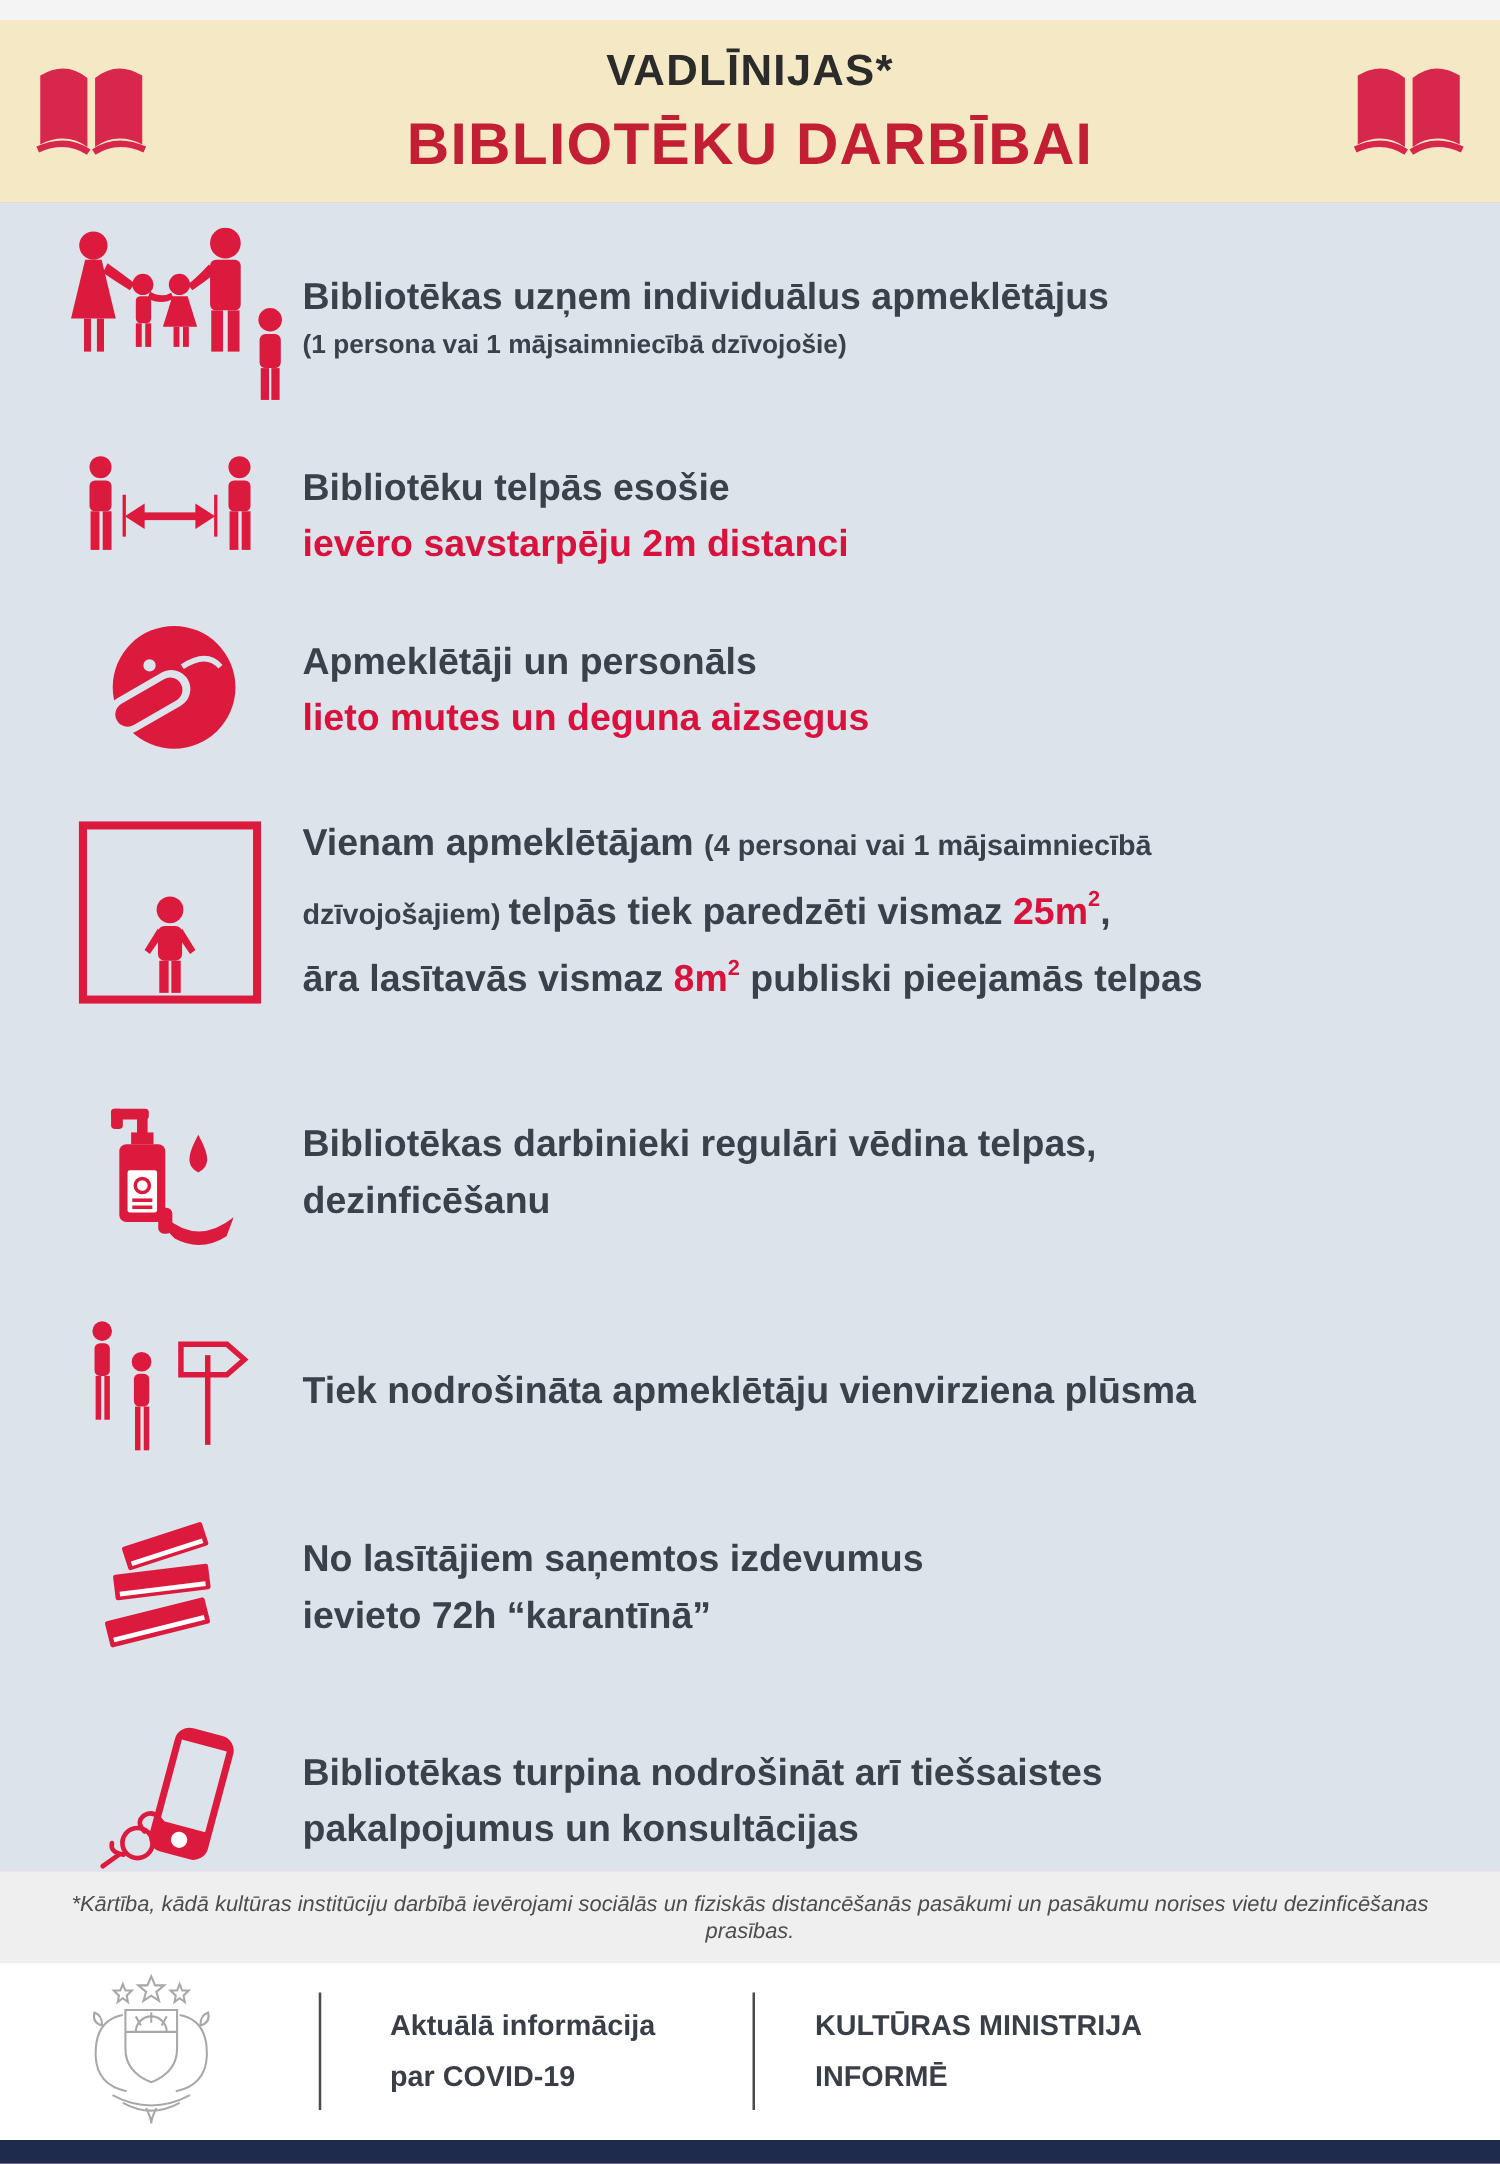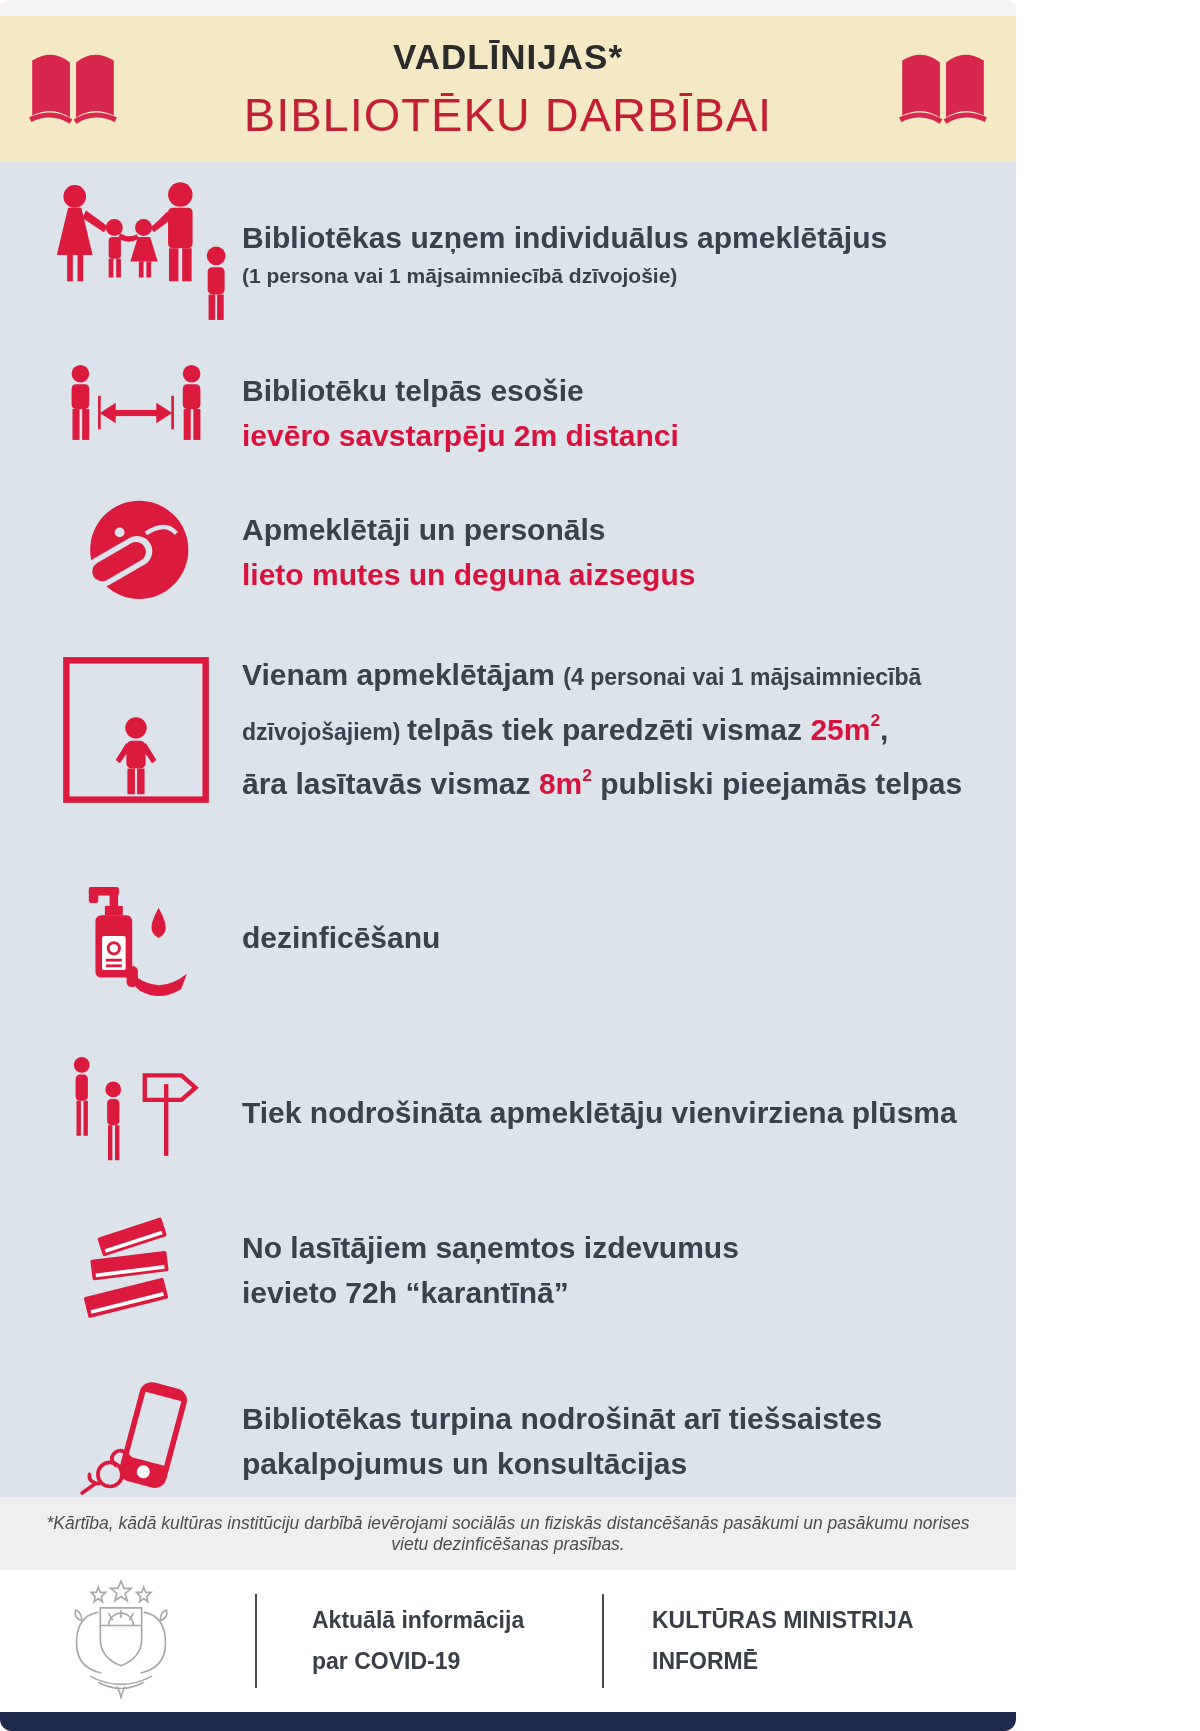--- a/index.html
+++ b/index.html
@@ -1,26 +1,26 @@
 <!DOCTYPE html>
 <html><head>
 <meta charset="utf-8">
 <style>
   html,body{margin:0;padding:0;}
   body{font-family:"Liberation Sans","DejaVu Sans",sans-serif;}
-  .page{width:1016px;height:1731px;overflow:hidden;position:relative;background:#f9a8d4;display:flex;flex-direction:column;border-radius:12px;}
+  .page{width:1200px;height:1731px;overflow:hidden;position:relative;background:#f9a8d4;display:flex;flex-direction:column;}
 
   .top-strip{height:16px;background:#f4f4f4;flex:none;}
 
   
   .header{height:146px;background:#f4e9c4;flex:none;display:flex;align-items:center;justify-content:space-between;padding:0 22px;box-sizing:border-box;}
   .book-icon{width:102px;height:86px;flex:none;}
   .header-center{flex:1;text-align:center;}
   .kicker{font-size:35px;font-weight:bold;color:#2b2b2b;letter-spacing:1px;margin:0 0 10px 0;}
-  .title{font-size:47px;font-weight:normal;color:#c21f34;letter-spacing:1px;margin:0;}
+  .title{font-size:47px;font-weight:bold;color:#c21f34;letter-spacing:1px;margin:0;}
 
   
   .body{flex:none;height:1335px;background:#dce3eb;box-sizing:border-box;padding:14px 42px 0 30px;overflow:hidden;}
   .row{display:flex;align-items:center;}
   .icon-cell{width:212px;flex:none;display:flex;justify-content:center;align-items:center;}
   .text-cell{flex:1;}
   .l{font-weight:bold;color:#3a414b;line-height:1.5;}
   .main{font-size:30px;}
   .sub{font-size:21px;}
   .red{color:#d8123d;}
@@ -189,20 +189,21 @@
             <circle cx="46.5" cy="85" r="6" fill="none" stroke="#dc1a3d" stroke-width="3"></circle>
             <rect x="38" y="96" width="17" height="3"></rect>
               <rect x="38" y="102" width="17" height="3"></rect>
             <path d="M94 42 C85 59 83 68 94 74 C105 68 103 59 94 42 Z"></path>
             <path d="M66 112 Q94 136 124 112 L118 128 Q96 142 74 130 Q66 124 66 112 Z"></path>
             <rect x="60" y="104" width="12" height="22" rx="5"></rect>
           </g>
         </svg>
       </div>
       <div class="text-cell">
+        <div class="l main">Bibliotēkas darbinieki regulāri vēdina telpas,</div>
         <div class="l main">dezinficēšanu</div>
       </div>
     </div>
 
     <div class="row mt6">
       <div class="icon-cell">
         <svg width="140" height="118" viewBox="0 0 160 130">
           <g fill="#dc1a3d">
             <circle cx="18" cy="10" r="9"></circle>
             <rect x="11" y="21" width="14" height="30" rx="5"></rect>

